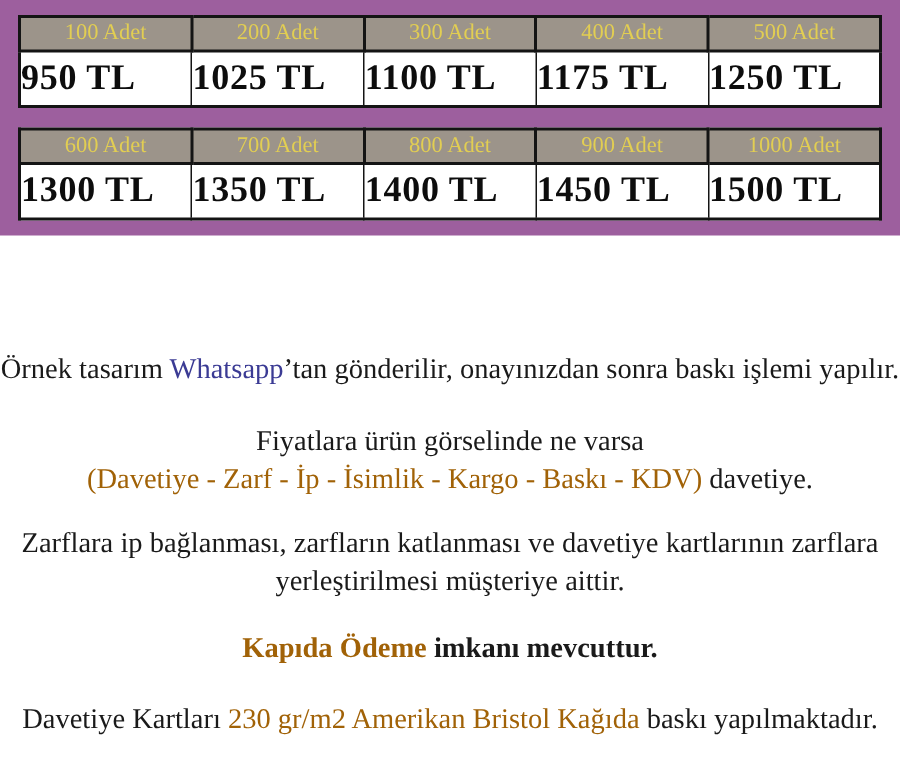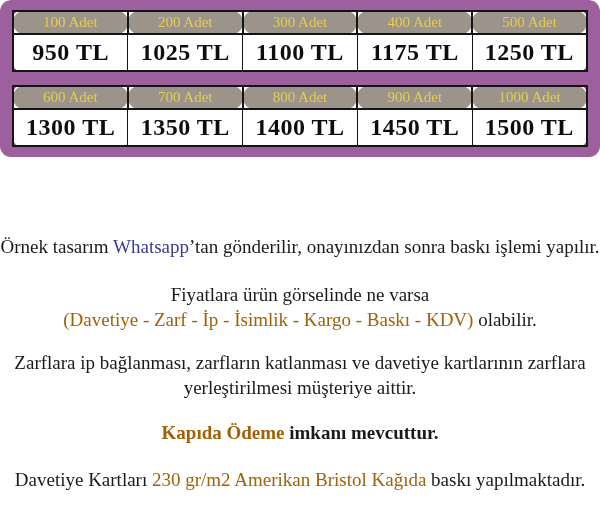--- a/index.html
+++ b/index.html
@@ -1,15 +1,15 @@
 <!DOCTYPE html>
 <html><head>
 <meta charset="utf-8">
 <style>
-  * { margin:0; padding:0; box-sizing:border-box;border-radius:11px; }
+  * { margin:0; padding:0; box-sizing:border-box; }
   html,body { width:600px; }
   body {
     width:600px; height:522px;
     background:#ffffff;
     font-family:"Liberation Serif","DejaVu Serif",serif;
     overflow:hidden;
   }
   .banner {
     width:600px; height:157px;
     background:#9d5f9e;
@@ -34,21 +34,21 @@
     text-align:center;
     padding:0;
   }
   table.price-table td {
     border:1px solid #141414;
     background:#ffffff;
     color:#0d0d0d;
     font-weight:bold;
     font-size:24px;
     height:37px;
-    text-align:center;
+    text-align:left;
     padding:0;
     letter-spacing:0.5px;
   }
   .info {
     width:600px;
     padding-top:77px;
     text-align:center;
     color:#1a1a1a;
     font-size:19px;
     line-height:25px;
@@ -103,21 +103,21 @@
     </tr>
   </tbody>
     </table>
 
 </div>
 
 <div class="info">
 
   <p class="p1"><span>Örnek tasarım </span><span class="blue">Whatsapp</span><span>’tan gönderilir, onayınızdan sonra baskı işlemi yapılır.</span></p>
 
-  <p class="p2"><span>Fiyatlara ürün görselinde ne varsa</span><br><span class="red">(Davetiye - Zarf - İp - İsimlik - Kargo - Baskı - KDV)</span><span> olabilir.</span></p>
+  <p class="p2"><span>Fiyatlara ürün görselinde ne varsa</span><br><span class="red">(Davetiye - Zarf - İp - İsimlik - Kargo - Baskı - KDV)</span><span> davetiye.</span></p>
 
   <p class="p3"><span>Zarflara ip bağlanması, zarfların katlanması ve davetiye kartlarının zarflara</span><br><span>yerleştirilmesi müşteriye aittir.</span></p>
 
   <p class="p4"><span class="red">Kapıda Ödeme</span><span> imkanı mevcuttur.</span></p>
 
   <p class="p5"><span>Davetiye Kartları </span><span class="red">230 gr/m2 Amerikan Bristol Kağıda</span><span> baskı yapılmaktadır.</span><br></p>
 
 </div>
 
 </body></html>

